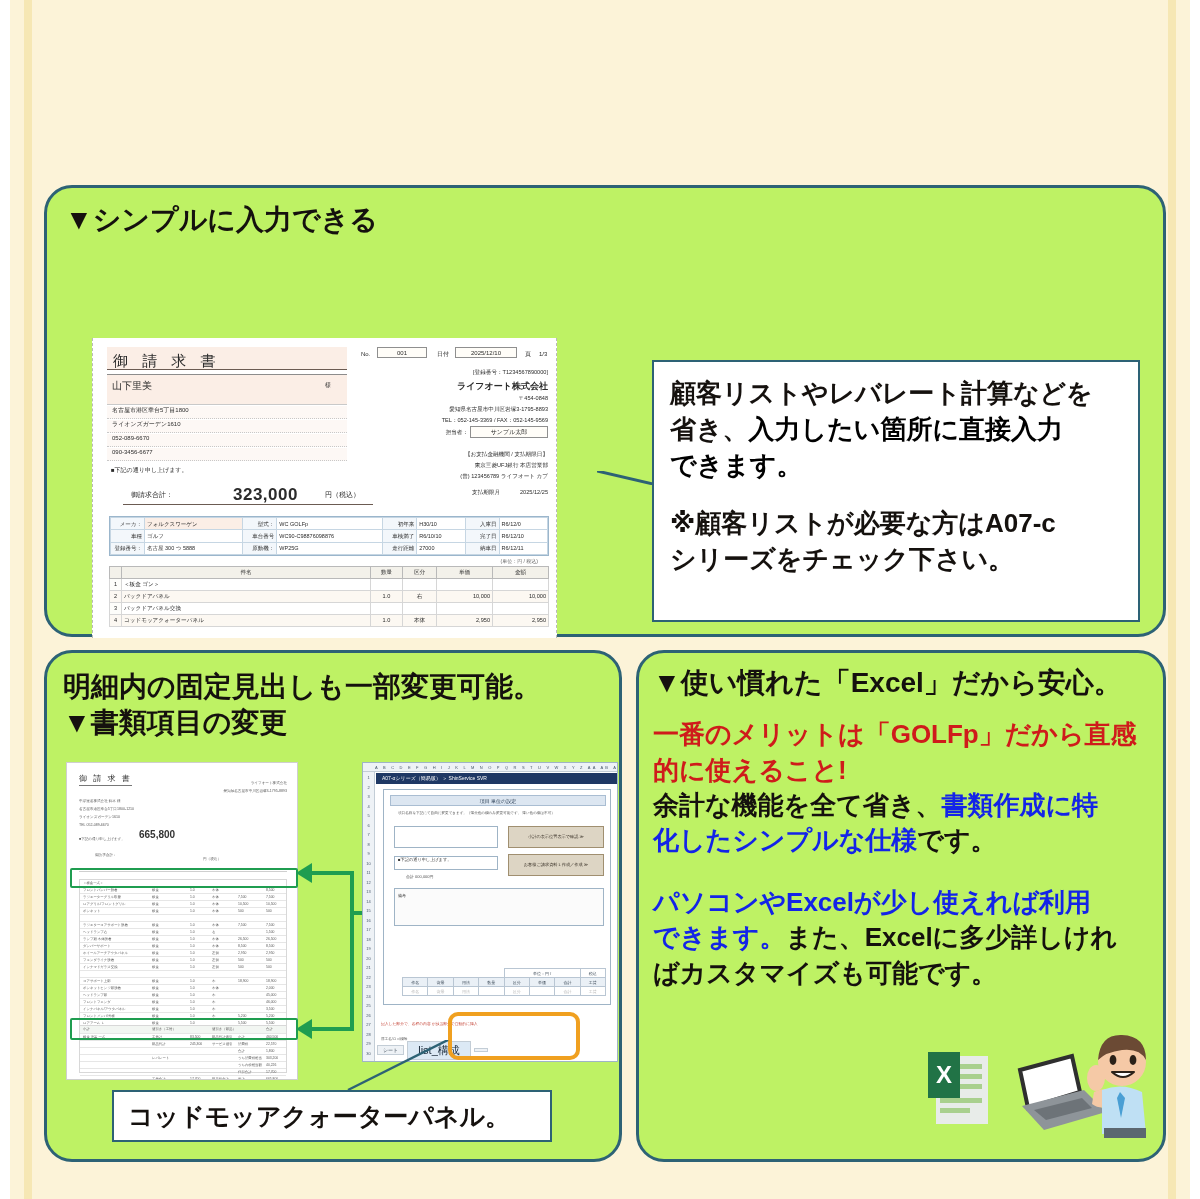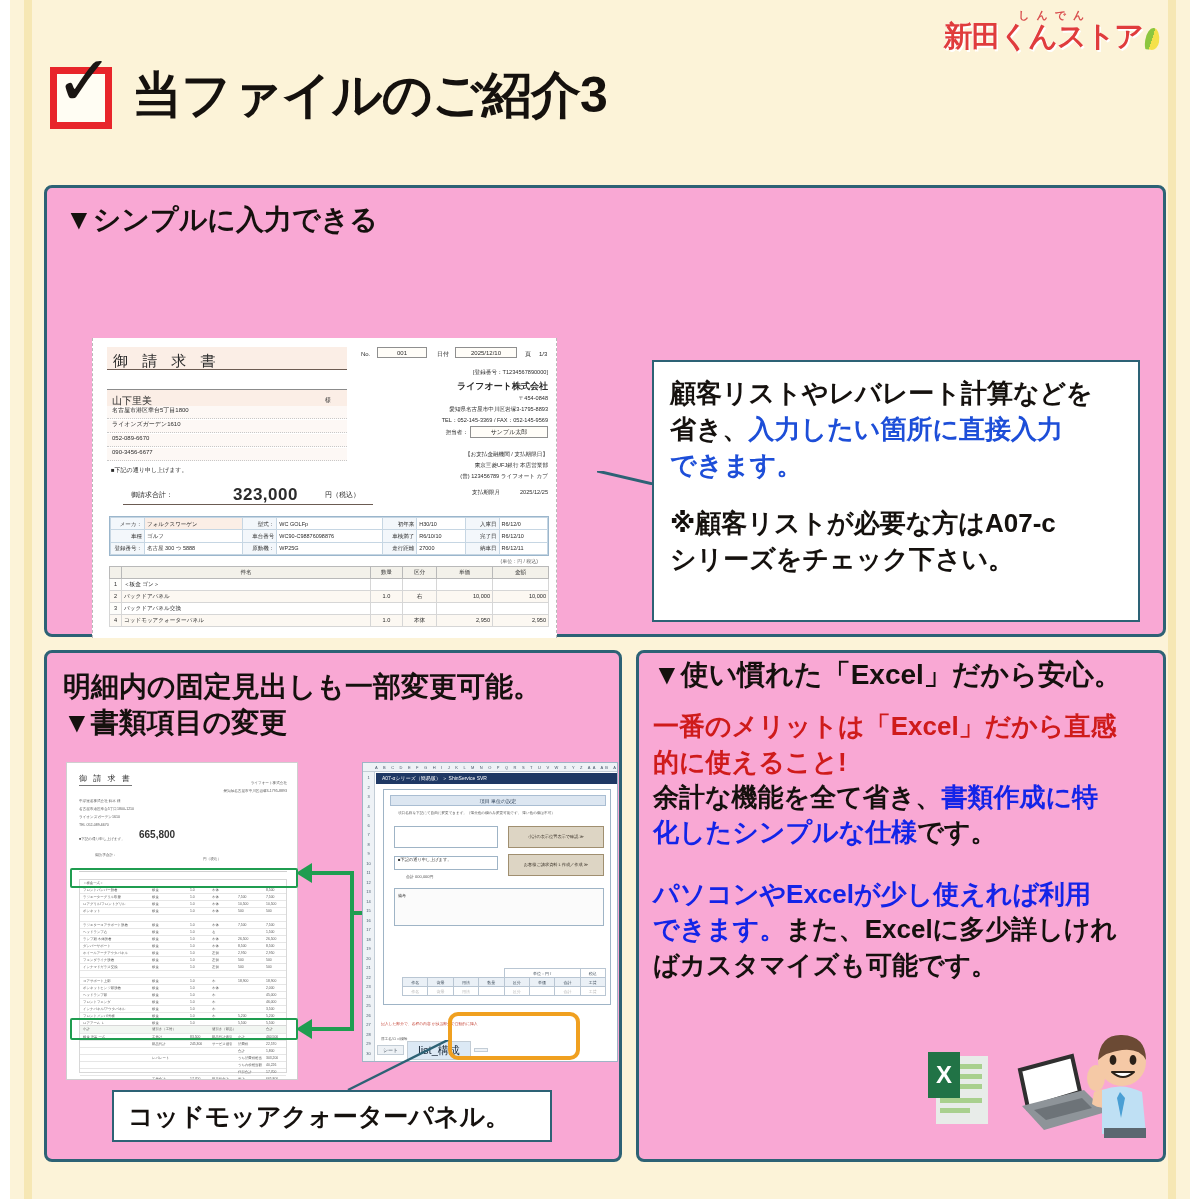--- a/index.html
+++ b/index.html
@@ -61,49 +61,49 @@
     color: #15110e; letter-spacing: -1px; white-space: nowrap;
     position: relative; padding-bottom: 4px;
   }
   #page-title .underline {
     position: absolute; left: 2px; right: 4px; bottom: -2px; height: 11px;
     background: #a8c6e0; z-index: -1;
   }
 
   
   .panel {
-    position: absolute; background: #f9a8d4;
-    border: 3px solid #2d6275; border-radius: 8px;
+    position: absolute; background: #bef264;
+    border: 3px solid #2d6275; border-radius: 28px;
   }
   #panel-top    { left: 34px;  top: 185px; width: 1122px; height: 452px; }
   #panel-bl     { left: 34px;  top: 650px; width: 578px;  height: 512px; }
   #panel-br     { left: 626px; top: 650px; width: 530px;  height: 512px; }
 
   .hdr { font-size: 28px; font-weight: bold; color: #15110e; line-height: 1.3; white-space: nowrap; }
   .body-ja { font-size: 27px; font-weight: bold; color: #15110e; line-height: 1.36; }
   .red  { color: #cf1b1b; }
-  .grn  { color: #1d4ed8; }
+  .grn  { color: #000000; }
   .blu  { color: #1324e8; margin-top: 32px; }
 
   #top-text { position: absolute; left: 18px; top: 14px; width: 1085px; }
 
   
   #invoice {
     position: absolute; left: 82px; top: 338px;
     width: 465px; height: 300px;
     background: #ffffff; border-left: 1px dashed #b9b9b9; border-right: 1px dashed #b9b9b9;
     overflow: hidden; font-size: 5.3px; color: #2b2b2b; line-height: 1.5;
   }
   #invoice .inv-title {
     position: absolute; left: 14px; top: 9px; width: 240px; height: 23px;
     background: #fbeee6; font-size: 15px; letter-spacing: 5px; color: #2b2b2b;
     padding: 3px 0 0 6px; border-bottom: 1.6px solid #6b5b52; font-weight: normal;
   }
   #invoice .cust-band {
-    position: absolute; left: 14px; top: 51px; width: 240px; height: 25px;
+    position: absolute; left: 14px; top: 36px; width: 240px; height: 31px;
     background: #fbeee6; border-top: 1px solid #8c8c8c; border-bottom: 1px solid #c9c9c9;
   }
   #invoice .cust-name { position: absolute; left: 5px; top: 3px; font-size: 10px; }
   #invoice .cust-sama { position: absolute; right: 16px; top: 6px; font-size: 6px; }
   #invoice .cust-line {
     position: absolute; left: 14px; width: 240px; height: 13px;
     border-bottom: 1px dotted #c8c8c8; padding-left: 5px; font-size: 6px; background: #fdf8f5;
   }
   #invoice .shita { position: absolute; left: 18px; top: 128px; font-size: 6px; }
   #invoice .tot-label { position: absolute; left: 38px; top: 152px; font-size: 7px; }
@@ -239,59 +239,41 @@
   }
   #caption-box {
     position: absolute; left: 102px; top: 1090px; width: 440px; height: 52px;
     background: #ffffff; border: 2px solid #2d6275;
     display: flex; align-items: center; padding-left: 14px;
   }
   #caption-box span { font-size: 25px; font-weight: bold; color: #15110e; white-space: nowrap; }
   #caption-line { position: absolute; left: 330px; top: 1040px; width: 110px; height: 52px; }
 
   
-  #br-text { position: absolute; left: 14px; top: 4px; width: 500px; }
+  #br-text { position: absolute; left: 14px; top: 12px; width: 500px; }
   #br-text .blk { font-size: 26px; font-weight: bold; line-height: 1.36; color: #15110e; }
   #br-text .sp { height: 16px; }
 
   #excel-icon { position: absolute; left: 918px; top: 1052px; width: 60px; height: 74px; }
   #excel-icon .sheet { position: absolute; left: 8px; top: 4px; width: 52px; height: 68px; background: #e8ece9; }
   #excel-icon .bar { position: absolute; left: 28px; background: #a9d08e; height: 5px; width: 26px; }
   #excel-icon .green {
     position: absolute; left: 0; top: 0; width: 32px; height: 46px; background: #217346;
     color: #fff; font-size: 24px; font-weight: bold; text-align: center; line-height: 46px;
     font-family: "Liberation Sans", sans-serif;
   }
   #person { position: absolute; left: 1000px; top: 1030px; width: 150px; height: 120px; }
 </style>
 </head>
 <body>
 
 <div id="page">
   <div class="edgestripe-l"></div>
   <div class="edgestripe-r"></div>
 
-  <div id="header">
-    <div id="logo">
-      <div class="furi">しんでん</div>
-      <div class="logotext">
-        <span>新田くんストア</span><span class="leaf"></span>
-      </div>
-    </div>
-
-    <div id="title-row">
-      <div id="check-box">
-        <span class="tick">✓</span>
-      </div>
-      <div id="page-title">
-        <span class="underline"></span>
-        <span>当ファイルのご紹介3</span>
-      </div>
-    </div>
-  </div>
 
   <div class="panel" id="panel-top">
     <div id="top-text">
       <div class="hdr">▼シンプルに入力できる</div>
     </div>
   </div>
 
   <div id="invoice">
     <div class="inv-title">御 請 求 書</div>
 
@@ -734,21 +716,21 @@
 
   <div id="caption-box">
     <span>コッドモッアクォーターパネル。</span>
   </div>
 
   <div class="panel" id="panel-br">
     <div id="br-text">
       <div class="hdr">▼使い慣れた「Excel」だから安心。</div>
       <div class="sp"></div>
       <div class="blk">
-        <span class="red">一番のメリットは「Excel」だから直感</span><br>
+        <span class="red">一番のメリットは「GOLFp」だから直感</span><br>
         <span class="red">的に使えること!</span><br>
         <span>余計な機能を全て省き、</span><span class="blu">書類作成に特</span><br>
         <span class="blu">化したシンプルな仕様</span><span>です。</span>
       </div>
       <div class="sp" style="height:26px;"></div>
       <div class="blk">
         <span class="blu">パソコンやExcelが少し使えれば利用</span><br>
         <span class="blu">できます。</span><span>また、Excelに多少詳しけれ</span><br>
         <span>ばカスタマイズも可能です。</span>
       </div>

